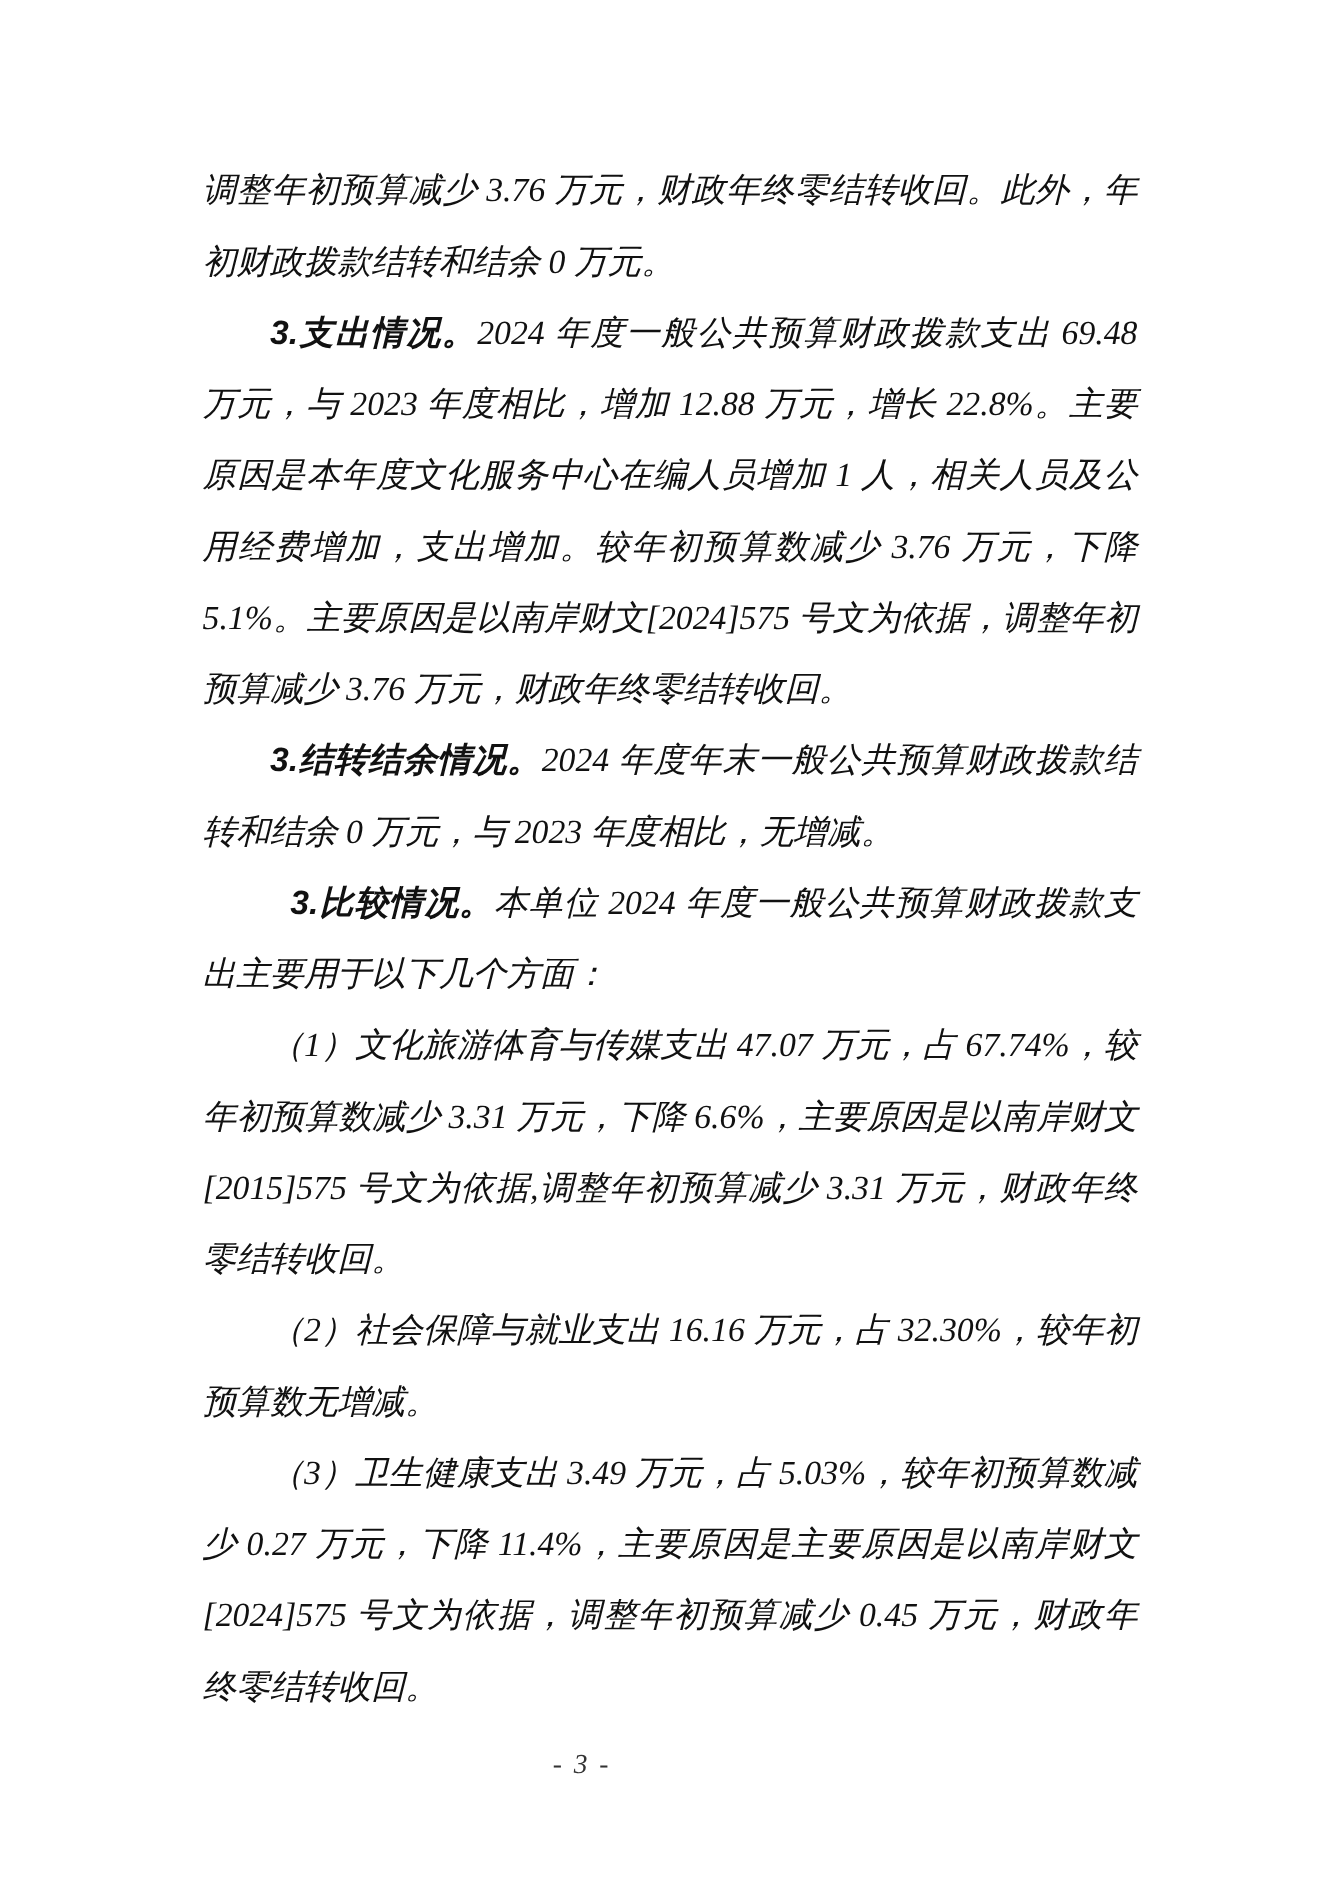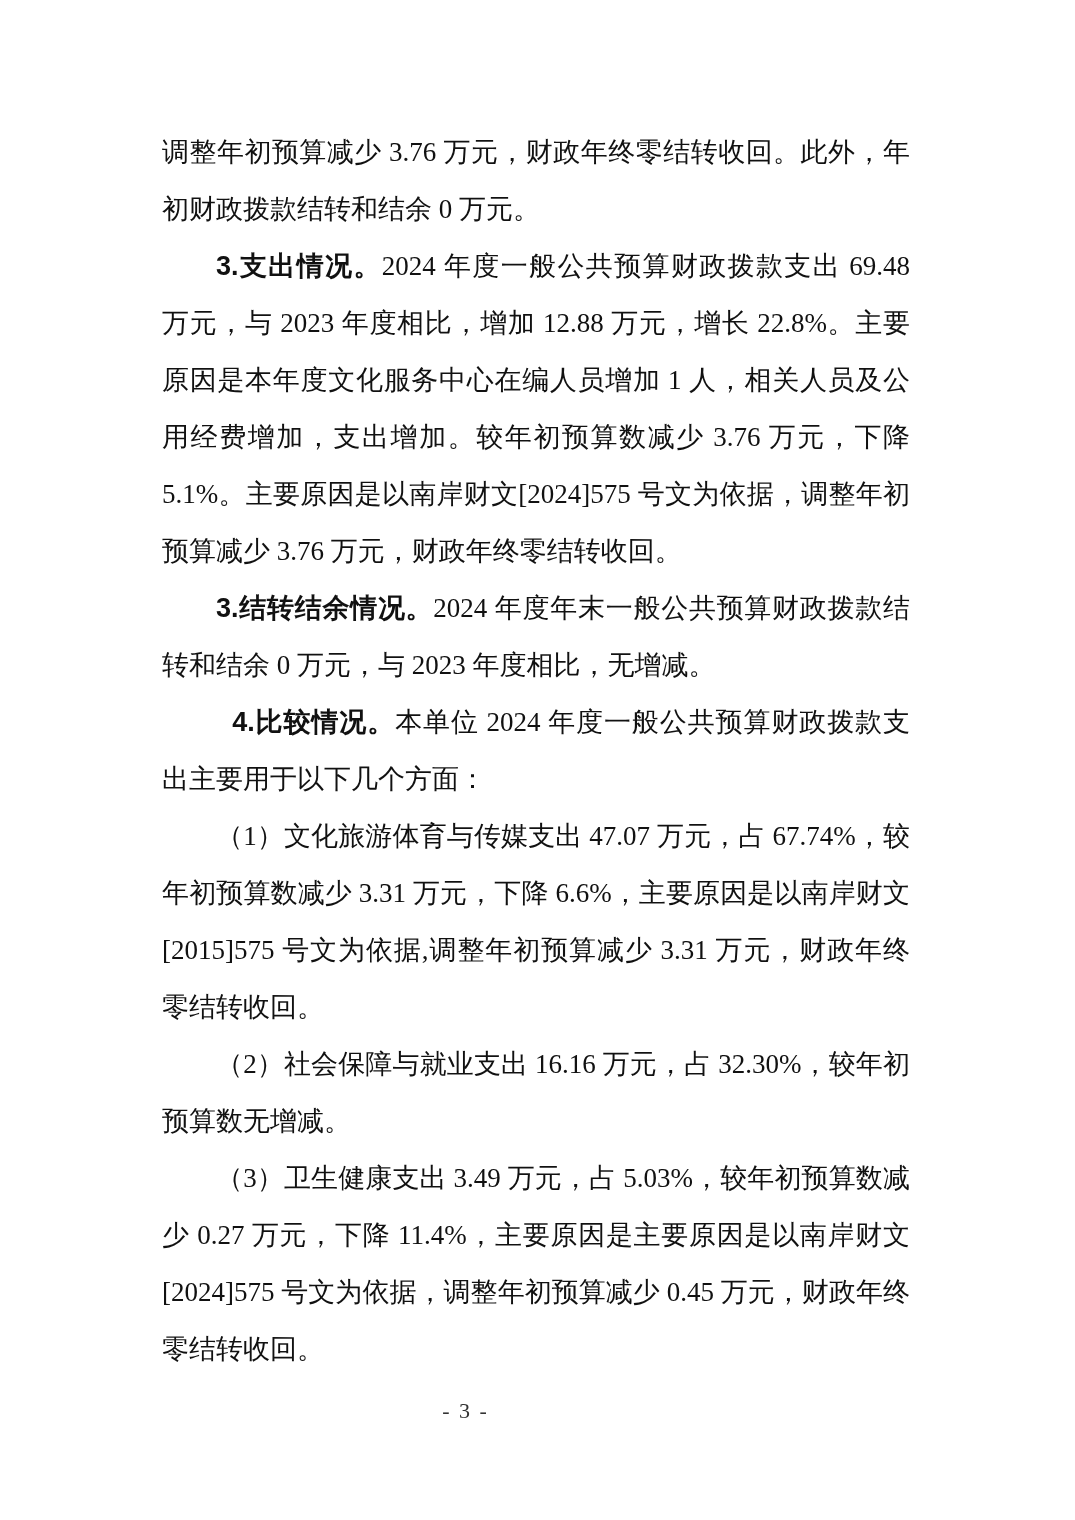--- a/index.html
+++ b/index.html
@@ -8,20 +8,21 @@
     background: #ffffff;
   }
   .page {
     position: relative;
     width: 931px;
     height: 1520px;
     background: #ffffff;
     overflow: hidden;
     font-family: "Liberation Serif", "DejaVu Serif", serif;
     color: #111111;
+    font-style: italic;
   }
   .content {
     position: absolute;
     left: 162px;
     top: 124px;
     width: 748px;
     font-size: 27px;
     line-height: 57px;
     text-align: justify;
   }
@@ -57,21 +58,21 @@
 <div class="page">
 
   <div class="content">
 
     <p class="para cont"><span>调整年初预算减少 3.76 万元，财政年终零结转收回。此外，年初财政拨款结转和结余 0 万元。</span></p>
 
     <p class="para"><b class="lead">3.支出情况。</b><span>2024 年度一般公共预算财政拨款支出 69.48 万元，与 2023 年度相比，增加 12.88 万元，增长 22.8%。主要原因是本年度文化服务中心在编人员增加 1 人，相关人员及公用经费增加，支出增加。较年初预算数减少 3.76 万元，下降 5.1%。主要原因是以南岸财文[2024]575 号文为依据，调整年初预算减少 3.76 万元，财政年终零结转收回。</span></p>
 
     <p class="para"><b class="lead">3.结转结余情况。</b><span>2024 年度年末一般公共预算财政拨款结转和结余 0 万元，与 2023 年度相比，无增减。</span></p>
 
-    <p class="para indent-lg"><b class="lead">4.比较情况。</b><span>本单位 2024 年度一般公共预算财政拨款支出主要用于以下几个方面：</span></p>
+    <p class="para indent-lg"><b class="lead">3.比较情况。</b><span>本单位 2024 年度一般公共预算财政拨款支出主要用于以下几个方面：</span></p>
 
     <p class="para"><span>（1）文化旅游体育与传媒支出 47.07 万元，占 67.74%，较年初预算数减少 3.31 万元，下降 6.6%，主要原因是以南岸财文[2015]575 号文为依据,调整年初预算减少 3.31 万元，财政年终零结转收回。</span></p>
 
     <p class="para"><span>（2）社会保障与就业支出 16.16 万元，占 32.30%，较年初预算数无增减。</span></p>
 
     <p class="para"><span>（3）卫生健康支出 3.49 万元，占 5.03%，较年初预算数减少 0.27 万元，下降 11.4%，主要原因是主要原因是以南岸财文[2024]575 号文为依据，调整年初预算减少 0.45 万元，财政年终零结转收回。</span></p>
 
   </div>
 
   <div class="footer">- 3 -</div>

